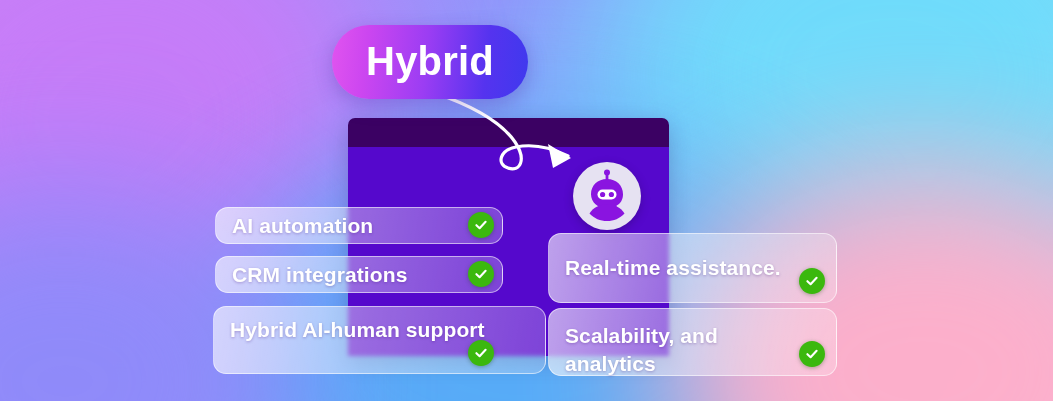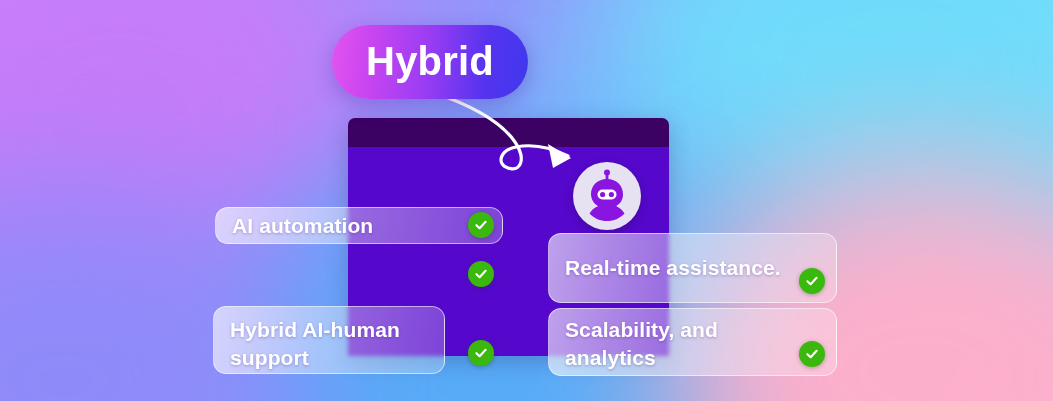--- a/index.html
+++ b/index.html
@@ -147,25 +147,25 @@
     line-height: 1.32;
     letter-spacing: .1px;
     text-shadow: 0 1px 3px rgba(60, 10, 110, .30);
     flex: 1 1 auto;
     padding-right: 8px;
   }
 
   
   .card-ai-automation    { left: 215px; top: 207px; width: 288px; height: 37px; }
   .card-crm              { left: 215px; top: 256px; width: 288px; height: 37px; }
-  .card-hybrid           { left: 213px; top: 306px; width: 232px; height: 68px; align-items: flex-start; padding-top: 9px; }
+  .card-hybrid           { left: 213px; top: 306px; width: 333px; height: 68px; align-items: flex-start; padding-top: 9px; }
 
   
   .card-realtime         { left: 548px; top: 233px; width: 289px; height: 70px; align-items: flex-start; padding-top: 20px; }
-  .card-scalability      { left: 548px; top: 308px; width: 289px; height: 68px; align-items: flex-start; padding-top: 7px; }
+  .card-scalability      { left: 548px; top: 308px; width: 289px; height: 68px; align-items: flex-start; padding-top: 13px; }
 
   
   .check-badge {
     position: absolute;
     width: 26px;
     height: 26px;
     border-radius: 50%;
     background: #3bb80e;
     box-shadow: 0 1px 4px rgba(20, 70, 0, .35);
     display: flex;
@@ -219,20 +219,23 @@
 
   <div class="card card-ai-automation">
     <span class="card-label">AI automation</span>
   </div>
   <div class="check-badge badge-ai">
     <svg width="14" height="14" viewBox="0 0 14 14" xmlns="http://www.w3.org/2000/svg">
       <path d="M2.4 7.2 L 5.6 10.2 L 11.6 3.8" fill="none" stroke="#ffffff" stroke-width="2.1" stroke-linecap="round" stroke-linejoin="round"></path>
     </svg>
   </div>
 
+  <div class="card card-crm">
+    <span class="card-label">CRM integrations</span>
+  </div>
   <div class="check-badge badge-crm">
     <svg width="14" height="14" viewBox="0 0 14 14" xmlns="http://www.w3.org/2000/svg">
       <path d="M2.4 7.2 L 5.6 10.2 L 11.6 3.8" fill="none" stroke="#ffffff" stroke-width="2.1" stroke-linecap="round" stroke-linejoin="round"></path>
     </svg>
   </div>
 
   <div class="card card-hybrid">
     <span class="card-label">Hybrid AI-human support</span>
   </div>
   <div class="check-badge badge-hybrid">

